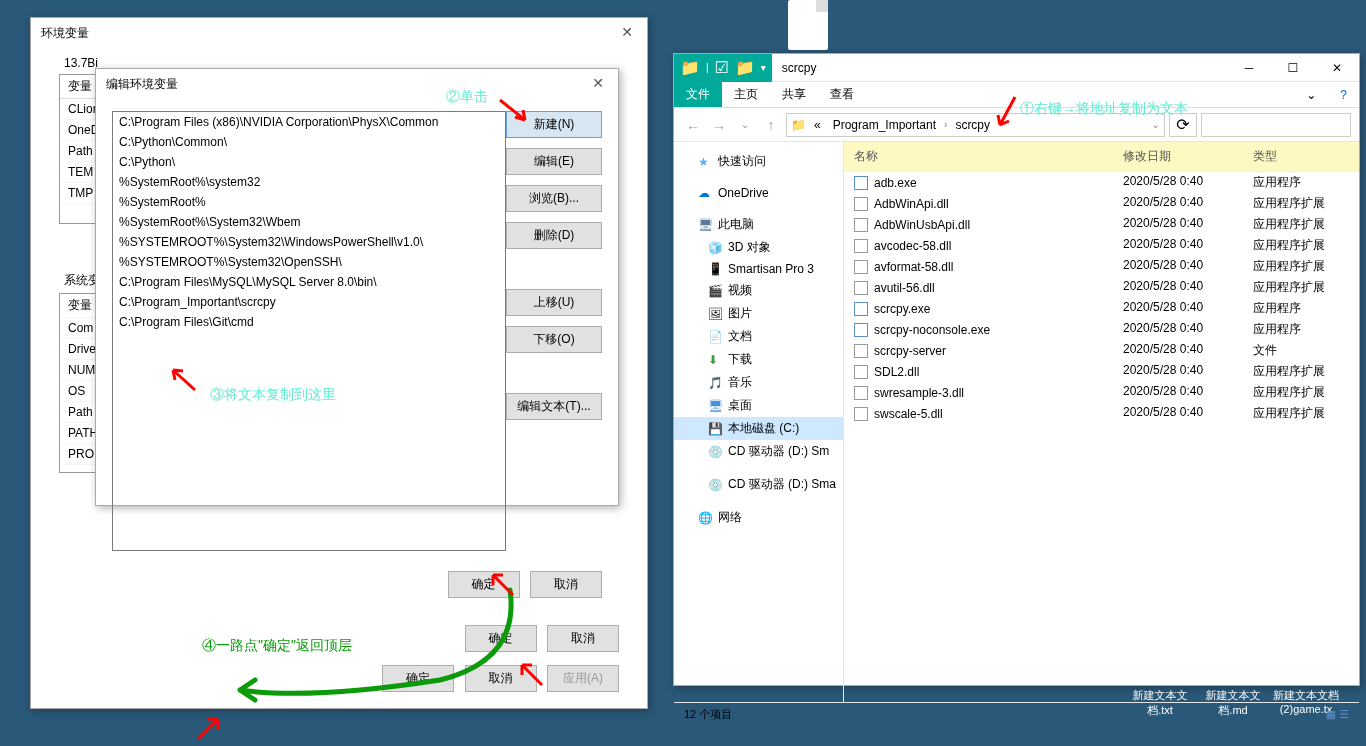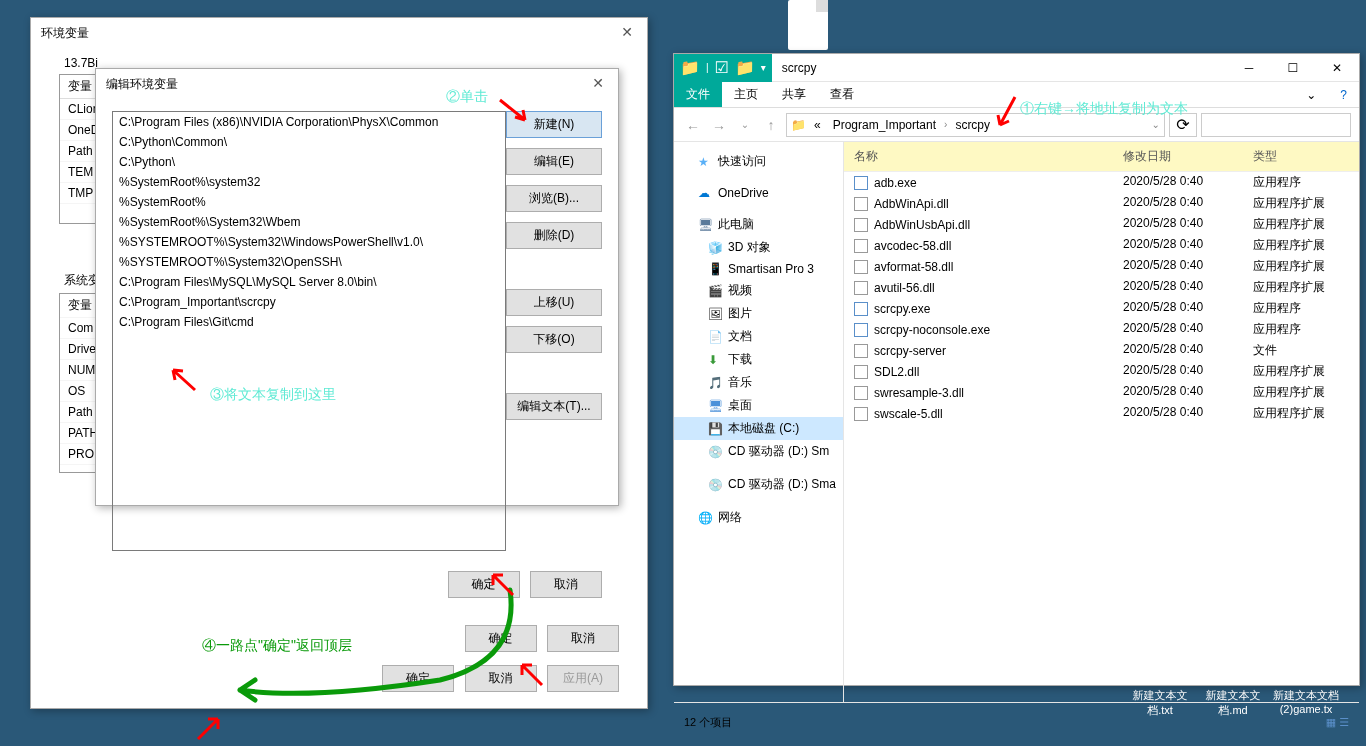--- a/index.html
+++ b/index.html
@@ -69,21 +69,21 @@
 .ic-pc { color: #5a7a9a; }
 .filelist { flex: 1; overflow: auto; }
 .fl-head { display: flex; font-size: 12px; color: #555; padding: 6px 10px; border-bottom: 1px solid #eee; position: sticky; top: 0; background: #fef9c3; }
 .fl-row { display: flex; font-size: 12px; padding: 2px 10px; cursor: pointer; }
 .col-name { flex: 1; display: flex; align-items: center; gap: 6px; }
 .col-date { width: 130px; }
 .col-type { width: 96px; }
 .file-ic { width: 14px; height: 14px; display: inline-block; border: 1px solid #aaa; background: #fff; position: relative; }
 .file-ic.exe { border-color: #5a8fc9; }
 .file-ic.dll { border-color: #999; }
-.exp-status { height: 24px; border-top: 1px solid #e5e5e5; font-size: 11px; padding: 19px 10px; display: flex; justify-content: space-between; align-items: center; }
+.exp-status { height: 24px; border-top: 1px solid #e5e5e5; font-size: 11px; padding: 4px 10px; display: flex; justify-content: space-between; align-items: center; }
 
 svg.green-curve { position: absolute; z-index: 19; pointer-events: none; }
 </style>
 </head>
 <body>
 
 <div class="desktop-icon" style="left:773px; top:0px;">
   <div class="ic txt"></div>
   <div>DxDiag.txt</div>
 </div>

